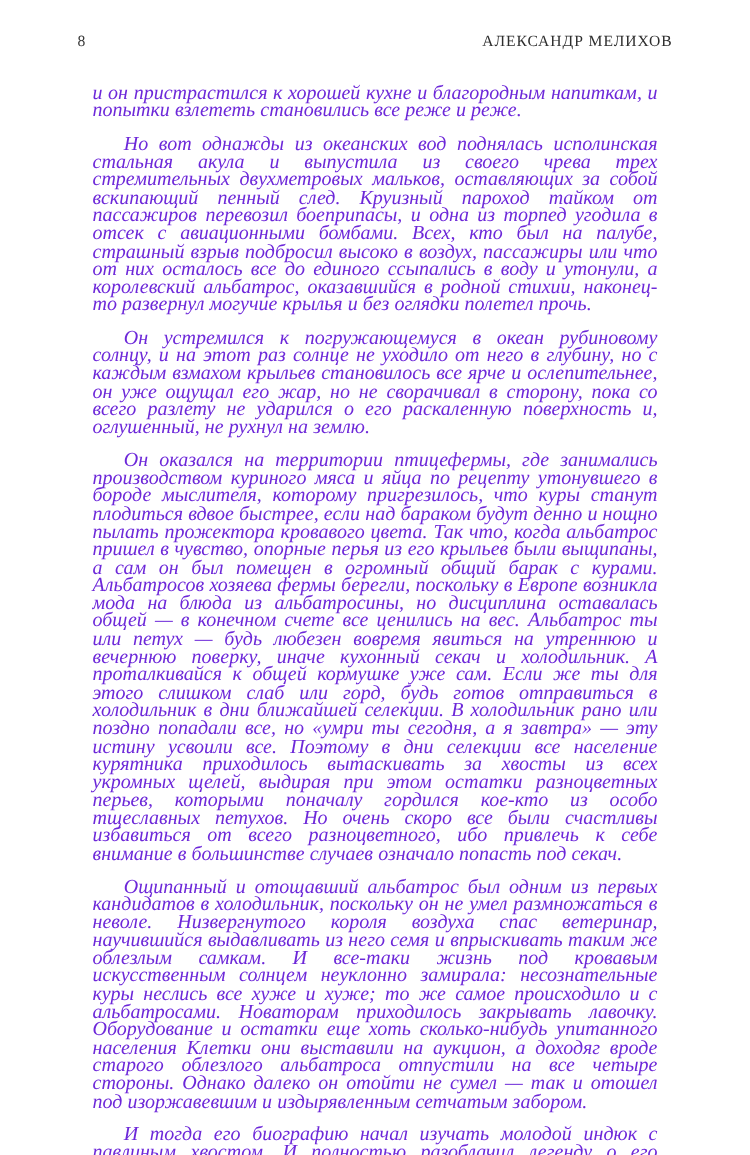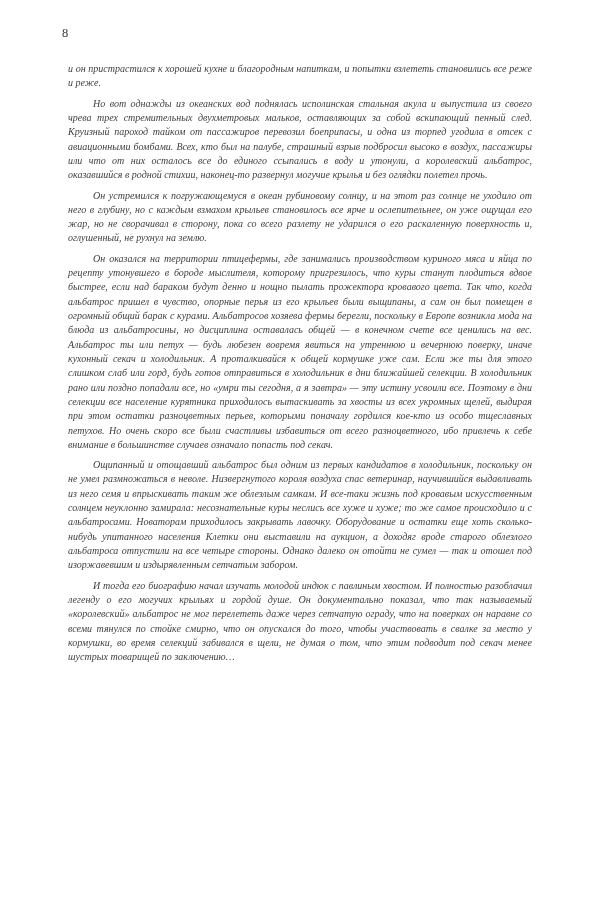--- a/index.html
+++ b/index.html
@@ -47,41 +47,42 @@
   
   .textblock {
     position: absolute;
     top: 56px;
     left: 62px;
     width: 476px;
   }
   .para {
     font-family: "Liberation Serif", "DejaVu Serif", serif;
     font-style: italic;
-    font-size: 10px;
+    font-size: 16px;
     line-height: 14.32px;
     text-align: justify;
     text-justify: inter-word;
-    color: #404040;
-    margin: 6px;
+    color: #6d28d9;
+    margin: 12px;
     text-indent: 25px;
     hyphens: manual;
     word-spacing: 0.1px;
   }
   .para.no-indent {
     text-indent: 0;
   }
 </style>
 </head>
 <body>
 
 <div class="page">
 
   <div class="running-head">
     <span class="folio">8</span>
+    <span class="head-title">АЛЕКСАНДР МЕЛИХОВ</span>
   </div>
 
   <div class="textblock">
     <p class="para no-indent">и он пристрастился к хорошей кухне и благородным напиткам, и попытки взлететь становились все реже и реже.</p>
     <p class="para">Но вот однажды из океанских вод поднялась исполинская стальная акула и выпустила из своего чрева трех стремительных двухметровых мальков, оставляющих за собой вскипающий пенный след. Круизный пароход тайком от пассажиров перевозил боеприпасы, и одна из торпед угодила в отсек с авиационными бомбами. Всех, кто был на палубе, страшный взрыв подбросил высоко в воздух, пассажиры или что от них осталось все до единого ссыпались в воду и утонули, а королевский альбатрос, оказавшийся в родной стихии, наконец-то развернул могучие крылья и без оглядки полетел прочь.</p>
     <p class="para">Он устремился к погружающемуся в океан рубиновому солнцу, и на этот раз солнце не уходило от него в глубину, но с каждым взмахом крыльев становилось все ярче и ослепительнее, он уже ощущал его жар, но не сворачивал в сторону, пока со всего разлету не ударился о его раскаленную поверхность и, оглушенный, не рухнул на землю.</p>
     <p class="para">Он оказался на территории птицефермы, где занимались производством куриного мяса и яйца по рецепту утонувшего в бороде мыслителя, которому пригрезилось, что куры станут плодиться вдвое быстрее, если над бараком будут денно и нощно пылать прожектора кровавого цвета. Так что, когда альбатрос пришел в чувство, опорные перья из его крыльев были выщипаны, а сам он был помещен в огромный общий барак с курами. Альбатросов хозяева фермы берегли, поскольку в Европе возникла мода на блюда из альбатросины, но дисциплина оставалась общей — в конечном счете все ценились на вес. Альбатрос ты или петух — будь любезен вовремя явиться на утреннюю и вечернюю поверку, иначе кухонный секач и холодильник. А проталкивайся к общей кормушке уже сам. Если же ты для этого слишком слаб или горд, будь готов отправиться в холодильник в дни ближайшей селекции. В холодильник рано или поздно попадали все, но «умри ты сегодня, а я завтра» — эту истину усвоили все. Поэтому в дни селекции все население курятника приходилось вытаскивать за хвосты из всех укромных щелей, выдирая при этом остатки разноцветных перьев, которыми поначалу гордился кое-кто из особо тщеславных петухов. Но очень скоро все были счастливы избавиться от всего разноцветного, ибо привлечь к себе внимание в большинстве случаев означало попасть под секач.</p>
     <p class="para">Ощипанный и отощавший альбатрос был одним из первых кандидатов в холодильник, поскольку он не умел размножаться в неволе. Низвергнутого короля воздуха спас ветеринар, научившийся выдавливать из него семя и впрыскивать таким же облезлым самкам. И все-таки жизнь под кровавым искусственным солнцем неуклонно замирала: несознательные куры неслись все хуже и хуже; то же самое происходило и с альбатросами. Новаторам приходилось закрывать лавочку. Оборудование и остатки еще хоть сколько-нибудь упитанного населения Клетки они выставили на аукцион, а доходяг вроде старого облезлого альбатроса отпустили на все четыре стороны. Однако далеко он отойти не сумел — так и отошел под изоржавевшим и издырявленным сетчатым забором.</p>
     <p class="para">И тогда его биографию начал изучать молодой индюк с павлиным хвостом. И полностью разоблачил легенду о его могучих крыльях и гордой душе. Он документально показал, что так называемый «королевский» альбатрос не мог перелететь даже через сетчатую ограду, что на поверках он наравне со всеми тянулся по стойке смирно, что он опускался до того, чтобы участвовать в свалке за место у кормушки, во время селекций забивался в щели, не думая о том, что этим подводит под секач менее шустрых товарищей по заключению…</p>
   </div>

